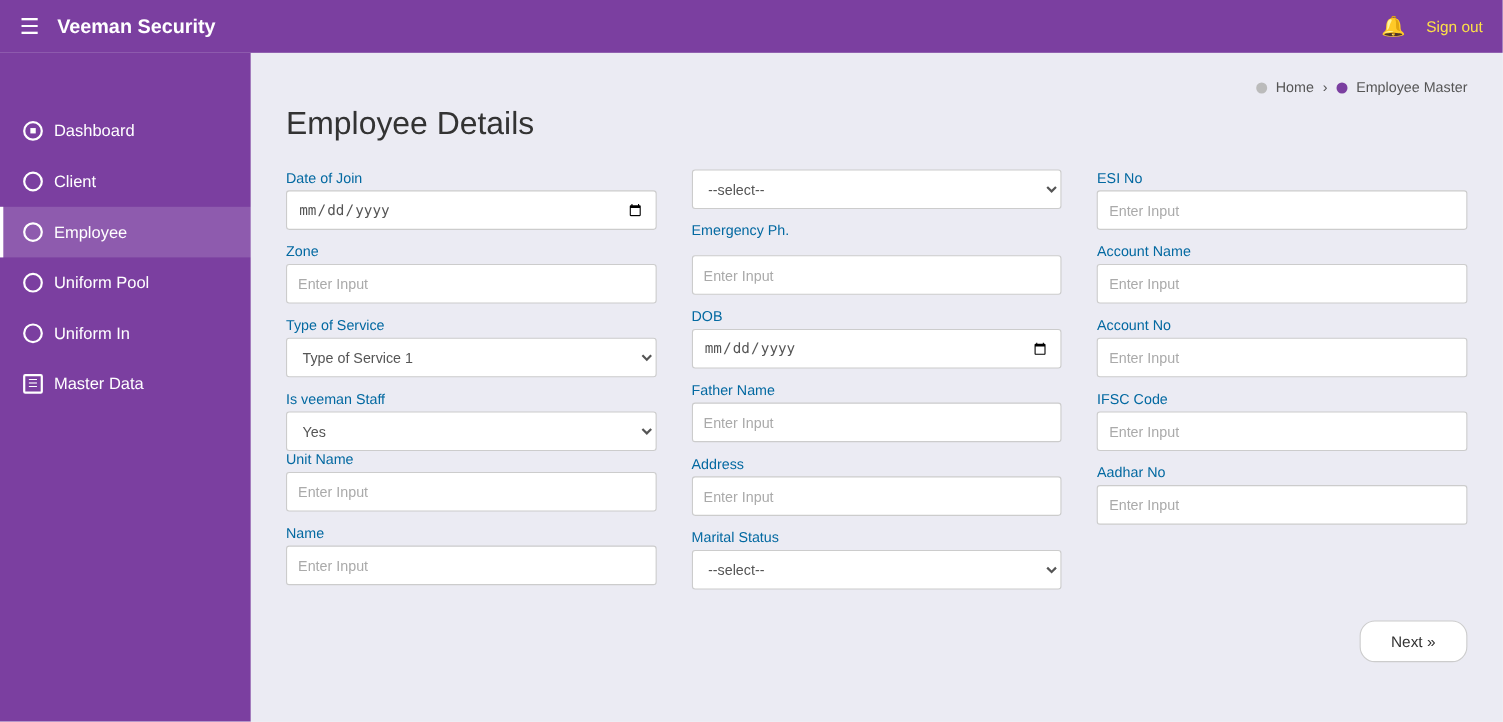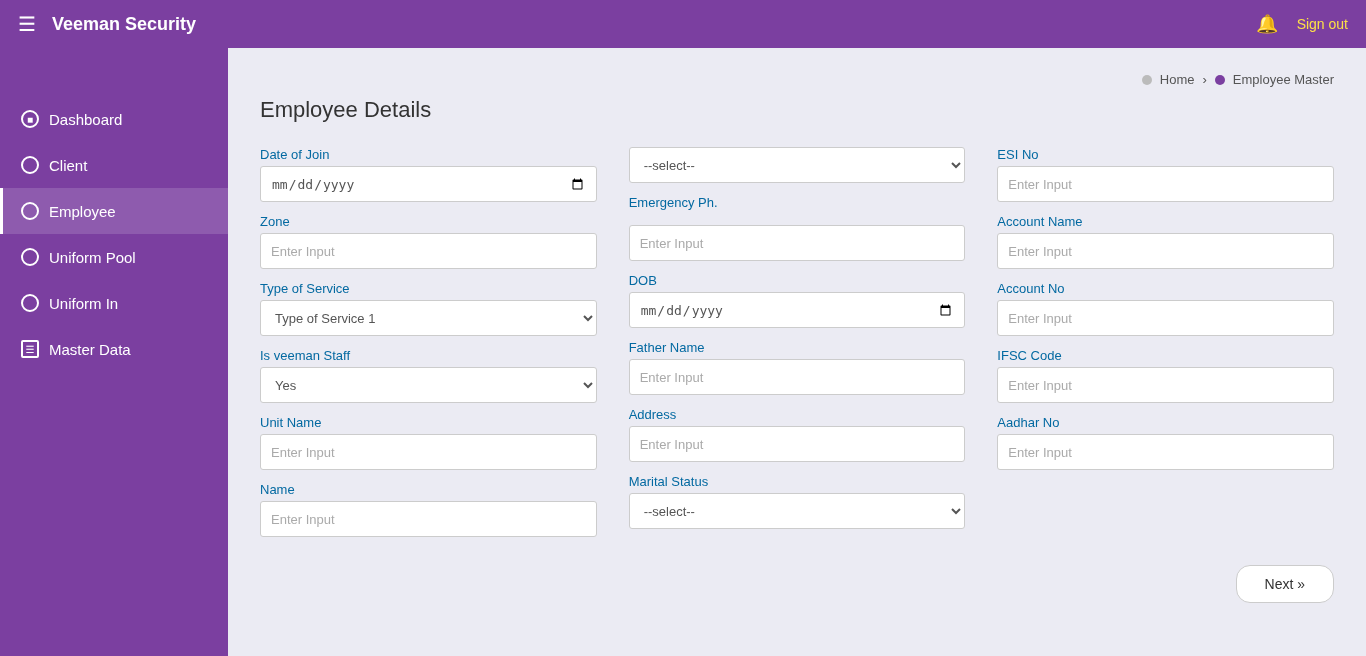--- a/index.html
+++ b/index.html
@@ -96,21 +96,21 @@
       width: 10px; height: 10px;
       border-radius: 50%;
       background: #bbb;
       display: inline-block;
     }
     .breadcrumb .bc-dot.active { background: #7b3fa0; }
     .breadcrumb span { color: #555; }
 
     
     .page-title {
-      font-size: 22px;
+      font-size: 29px;
       font-weight: 400;
       color: #333;
       margin-bottom: 24px;
     }
 
     
     .form-grid {
       display: grid;
       grid-template-columns: 1fr 1fr 1fr;
       gap: 16px 32px;
@@ -230,21 +230,21 @@
             <option>Type of Service 2</option>
           </select>
         </div>
         <div class="form-field" style="margin-top:12px;">
           <label>Is veeman Staff</label>
           <select>
             <option>Yes</option>
             <option>No</option>
           </select>
         </div>
-        <div class="form-field" style="margin-top:12px;justify-content:space-between;">
+        <div class="form-field" style="justify-content:space-between;">
           <label>Unit Name</label>
           <input type="text" placeholder="Enter Input" style="">
         </div>
         <div class="form-field" style="margin-top:12px;">
           <label>Name</label>
           <input type="text" placeholder="Enter Input" style="">
         </div>
       </div>
 
       <div>

